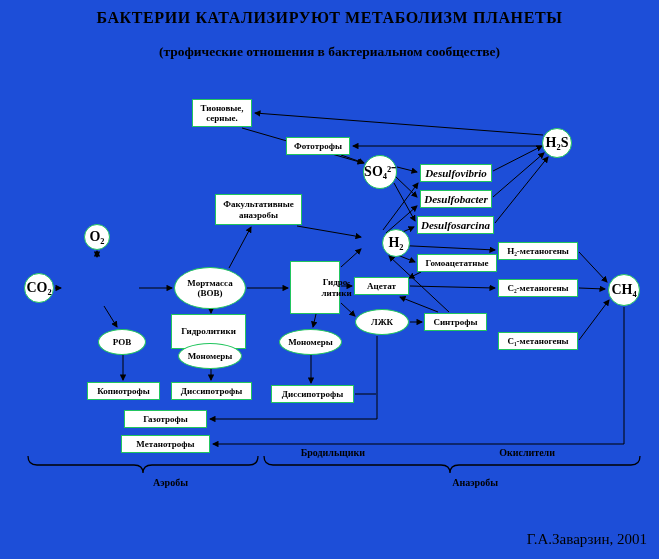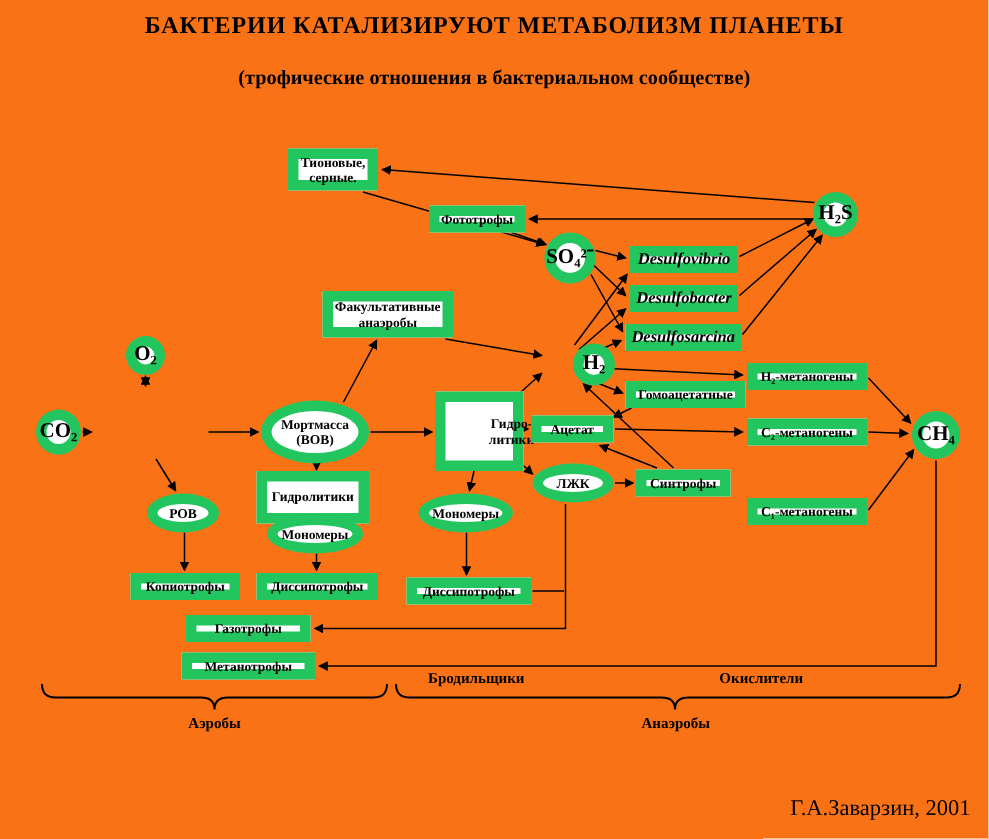--- a/index.html
+++ b/index.html
@@ -1,34 +1,34 @@
 <!DOCTYPE html>
 <html><head>
 <meta charset="utf-8">
 <style>
   * { box-sizing: border-box; }
   html,body { margin:0; padding:0; background:#fff; }
   body { font-family:"Liberation Serif", serif; color:#000; }
-  .canvas { position:relative; width:659px; height:559px; background:#f97316; overflow:hidden; }
+  .canvas { position:relative; width:659px; height:559px; background:#1d4ed8; overflow:hidden; }
 
   .title { position:absolute; top:9px; left:0; width:100%; text-align:center;
            font-size:16px; font-weight:bold; letter-spacing:.6px; }
   .subtitle { position:absolute; top:44px; left:0; width:100%; text-align:center;
            font-size:13.5px; font-weight:bold; }
 
   svg.connectors { position:absolute; left:0; top:0; pointer-events:none; }
 
   .node { position:absolute; display:flex; align-items:center; justify-content:center;
-          text-align:center; border:7px solid #22c55e; background:#fff;
+          text-align:center; border:1px solid #22c55e; background:#fff;
           font-size:9px; font-weight:bold; line-height:1.15; white-space:pre-line; padding:1px; z-index:2; }
   .ellipse { border-radius:50%; }
   .circle  { border-radius:50%; font-size:14px; }
   .lat     { font-style:italic; font-size:11px; }
 
-  .grouplabel { position:absolute; font-size:10px; font-weight:bold; text-align:center; z-index:2; }
+  .grouplabel { position:absolute; font-size:10px; font-weight:bold; text-align:right; z-index:2; }
   .attribution { position:absolute; top:531px; right:12px; font-size:15px; z-index:2; }
 </style>
 </head>
 <body>
 
 <div class="canvas">
 
   <div class="title">БАКТЕРИИ КАТАЛИЗИРУЮТ МЕТАБОЛИЗМ ПЛАНЕТЫ</div>
   <div class="subtitle">(трофические отношения в бактериальном сообществе)</div>
 

